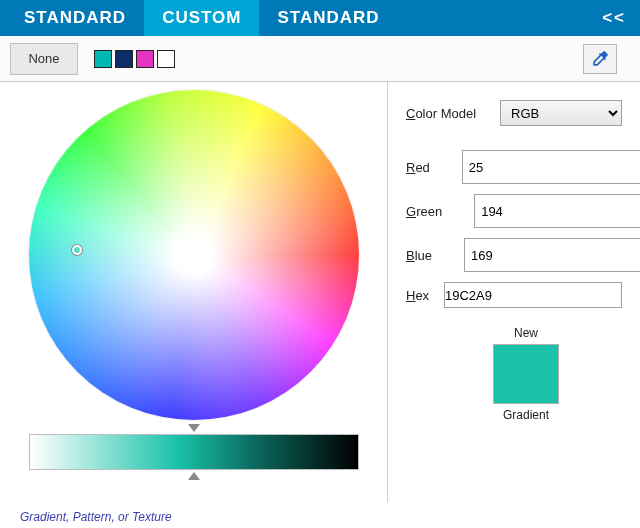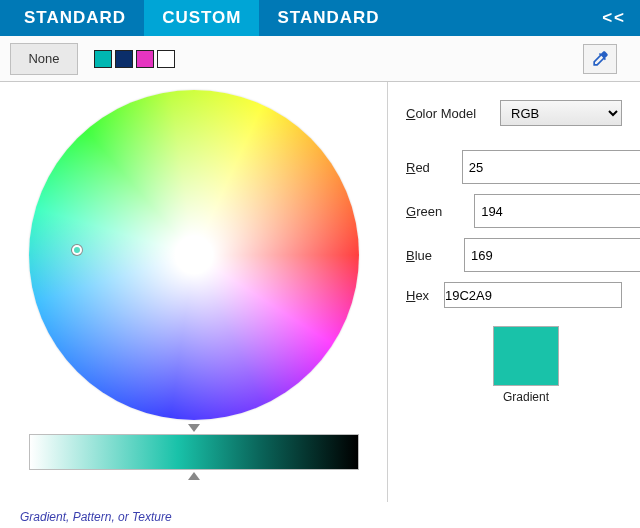--- a/index.html
+++ b/index.html
@@ -171,19 +171,20 @@
           <button class="spin-btn">▼</button>
         </div>
       </div>
     </div>
     <div class="row">
       <label><u>H</u>ex</label>
       <input class="hex" value="19C2A9" style="">
     </div>
 
     <div class="preview">
+      <div class="lbl">New</div>
       <div class="preview-box" style="background:#19C2A9"></div>
       <div class="lbl">Gradient</div>
     </div>
   </div>
 </div>
 
 <a class="footer-link">Gradient, Pattern, or Texture</a>
 
 </body></html>

